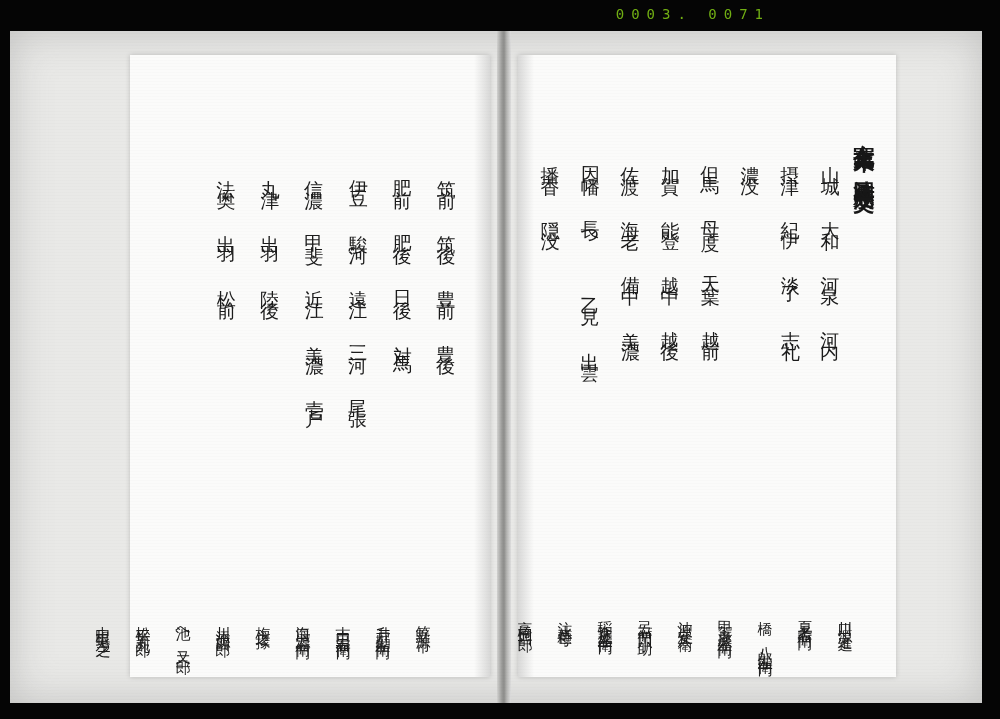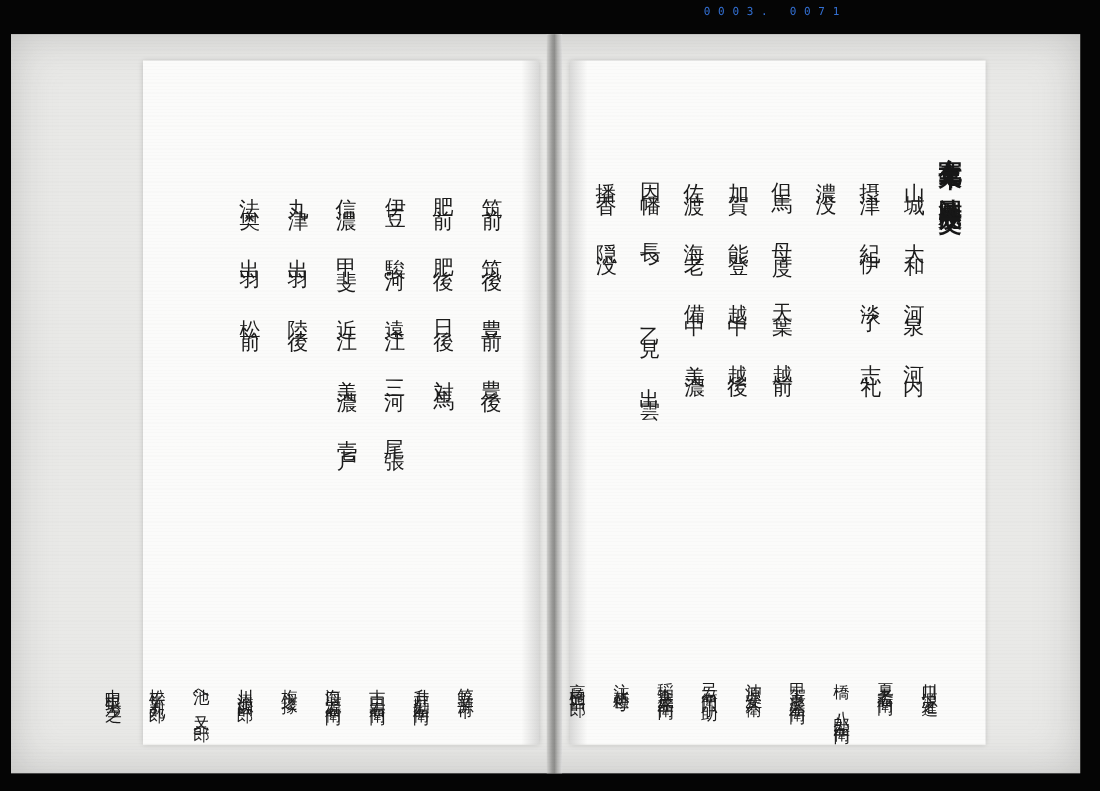--- a/index.html
+++ b/index.html
@@ -19,23 +19,23 @@
     width: 1000px;
     height: 719px;
     background: #050505;
   }
 
   
   .frame-number {
     position: absolute;
     top: 6px;
     right: 230px;
-    color: #3b82f6;
+    color: #84cc16;
     font-family: "DejaVu Sans Mono", monospace;
-    font-size: 10px;
+    font-size: 14px;
     letter-spacing: 7px;
     opacity: 0.85;
     white-space: nowrap;
   }
 
   
   .book {
     position: absolute;
     left: 10px;
     top: 31px;

